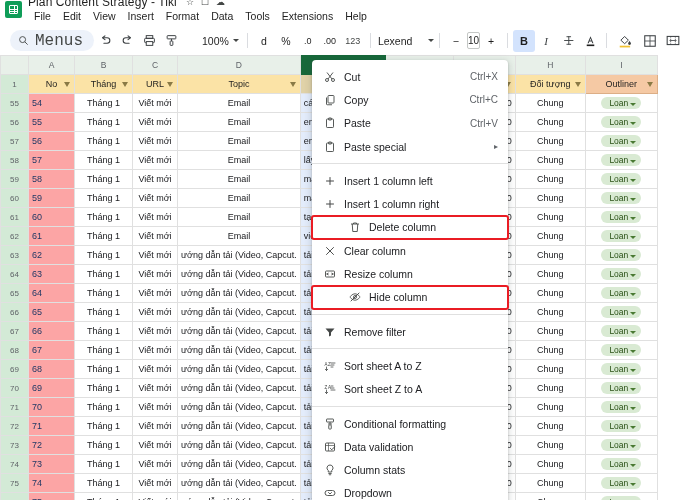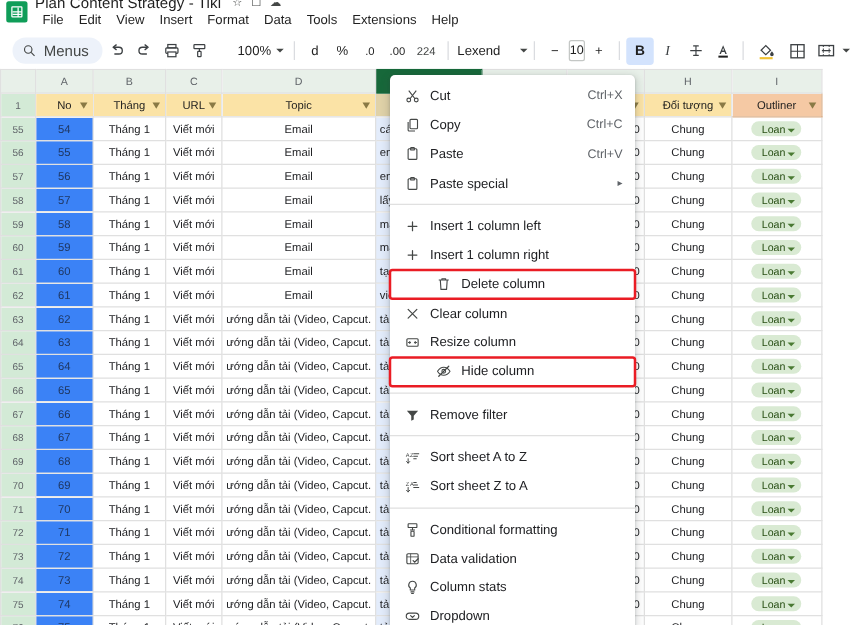--- a/index.html
+++ b/index.html
@@ -51,21 +51,21 @@
   
   .toolbar{
     position:absolute;left:0;top:26px;width:680px;height:29px;
     background:#fff;display:flex;align-items:center;
   }
   .tb-pill{
     display:flex;align-items:center;gap:6px;
     height:21px;background:#edf2fa;border-radius:11px;
     padding:0 11px 0 8px;margin-left:10px;
   }
-  .tb-pill .lbl{font-size:12px;color:#444746;}
+  .tb-pill .lbl{font-size:16px;color:#444746;font-family:Liberation Mono, monospace;}
   .tb-btn{
     width:22px;height:22px;display:flex;align-items:center;justify-content:center;
     border-radius:3px;color:#3c4043;font-size:12px;flex:none;
   }
   .tb-text{font-size:10.5px;color:#1f1f1f;padding:0 2px;white-space:nowrap;}
   .sep{width:1px;height:15px;background:#dadce0;margin:0 5px;flex:none;}
   .caret{
     width:0;height:0;border-left:3px solid transparent;border-right:3px solid transparent;
     border-top:3.5px solid #444746;margin-left:2px;flex:none;
   }
@@ -103,21 +103,21 @@
   .fl{
     position:absolute;right:3px;top:7px;width:7px;height:5px;
   }
   .fl:before{
     content:"";position:absolute;left:0;top:0;width:0;height:0;
     border-left:3.5px solid transparent;border-right:3.5px solid transparent;
     border-top:5px solid #8a7a45;
   }
 
   td.rn{background:#d3ead6;color:#5f6368;text-align:center;font-size:8px;width:28px;border-color:#c6dcc9;}
-  td.no{background:#3b82f6;color:#1f3864;font-weight:bold;text-align:center;font-size:9px;}
+  td.no{background:#fca5a5;color:#1f3864;font-weight:bold;font-size:9px;}
   td.ctr{text-align:center;}
   td.right{text-align:right;padding-right:7px;}
   td.dash{border-left:1px dashed #bdbdbd;border-right:1px dashed #bdbdbd;
           border-top:1px dashed #d0d0d0;border-bottom:1px dashed #d0d0d0;}
   td.selcol{background:#e3ecfb;border-left:1px solid #5f85d6;border-right:1px solid #5f85d6;}
   td.parent{color:#202124;text-align:left;}
   .chip{
     display:inline-block;background:#d9ead3;color:#274e13;border-radius:9px;
     font-size:8.5px;padding:1px 13px 1px 8px;position:relative;min-width:40px;
   }
@@ -229,21 +229,21 @@
     <div class="tb-btn">
       <span class="tb-text">%</span>
     </div>
     <div class="tb-btn">
       <span class="tb-text" style="font-size:9px">.0</span>
     </div>
     <div class="tb-btn">
       <span class="tb-text" style="font-size:9px">.00</span>
     </div>
     <div class="tb-btn" style="width:24px">
-      <span class="tb-text" style="font-size:9px;color:#444746">224</span>
+      <span class="tb-text" style="font-size:9px;color:#444746">123</span>
     </div>
 
     <div class="sep"></div>
 
     <div style="display:flex;align-items:center">
       <span class="tb-text" style="min-width:44px">Lexend</span>
       <span class="caret" style="margin-left:8px"></span>
     </div>
 
     <div class="sep"></div>

